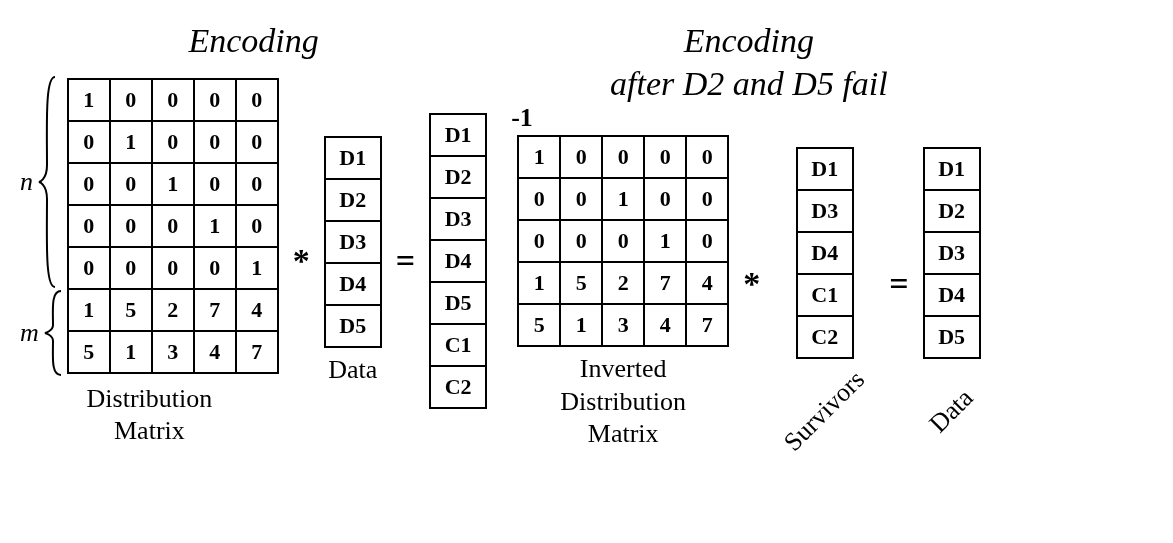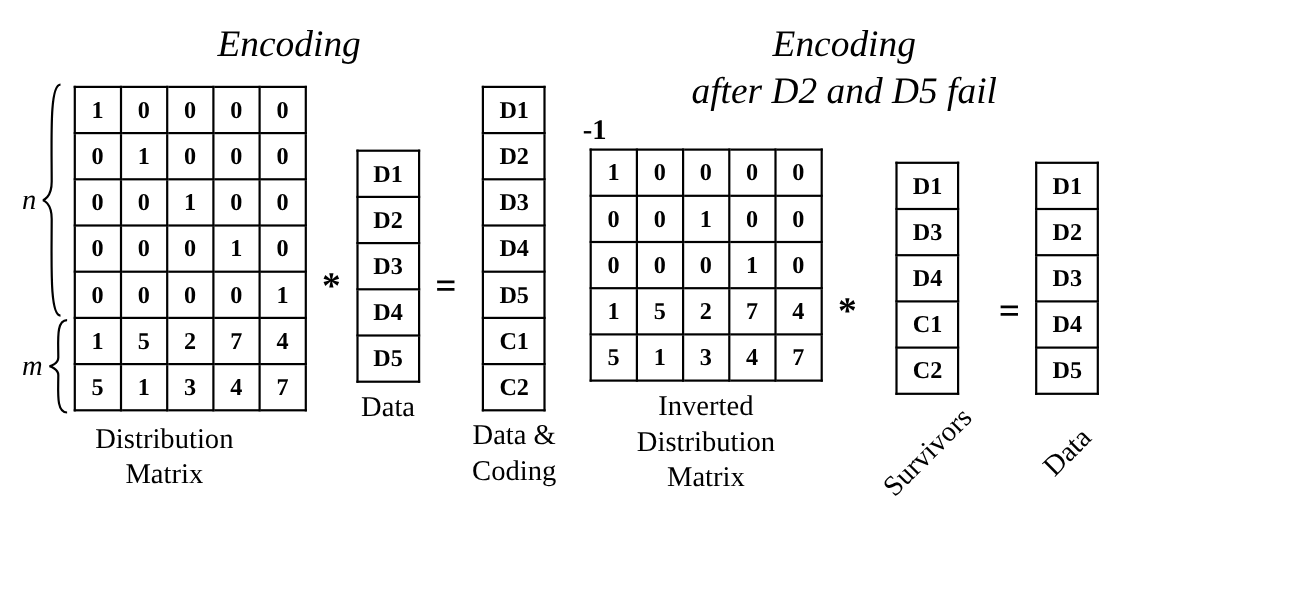--- a/index.html
+++ b/index.html
@@ -234,22 +234,20 @@
                 <td>D5</td>
               </tr>
             <tr>
                 <td>C1</td>
               </tr>
             <tr>
                 <td>C2</td>
               </tr>
           </tbody>
         </table>
-        <div class="caption" style="white-space:pre-line">Data &amp;
-Coding</div>
       </div>
 
     </div>
   </div>
 
   <div class="section">
     <div class="title" style="white-space:pre-line">Encoding
 after D2 and D5 fail</div>
 
     <div class="row">

